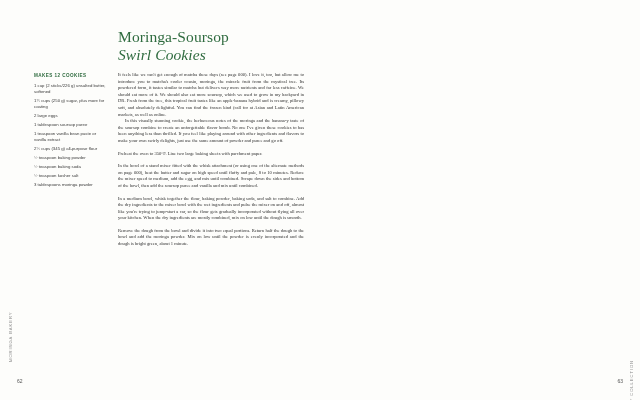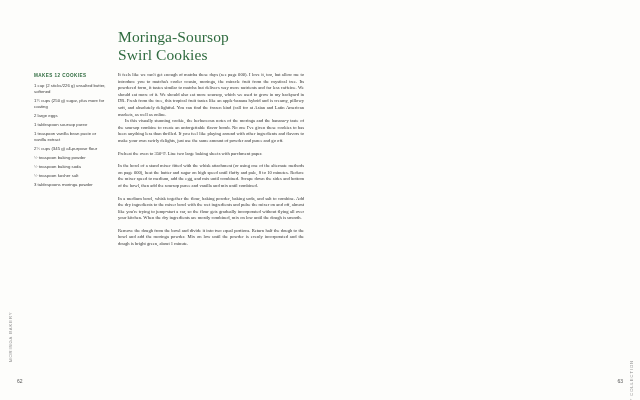--- a/index.html
+++ b/index.html
@@ -42,21 +42,21 @@
     position: absolute;
     left: 118px;
     top: 28px;
     width: 185px;
     font-family: "Liberation Serif", serif;
     font-size: 15.5px;
     line-height: 18px;
     color: #2f6b3f;
     letter-spacing: 0.1px;
   }
-  .title .line2 { display:block; }
+  .title .line2 { display:block;font-style:italic; }
 
   .ingredients {
     position: absolute;
     left: 34px;
     top: 73px;
     width: 74px;
     font-family: "Liberation Sans", sans-serif;
     color: #3a3a3a;
   }
   .yield-label {

